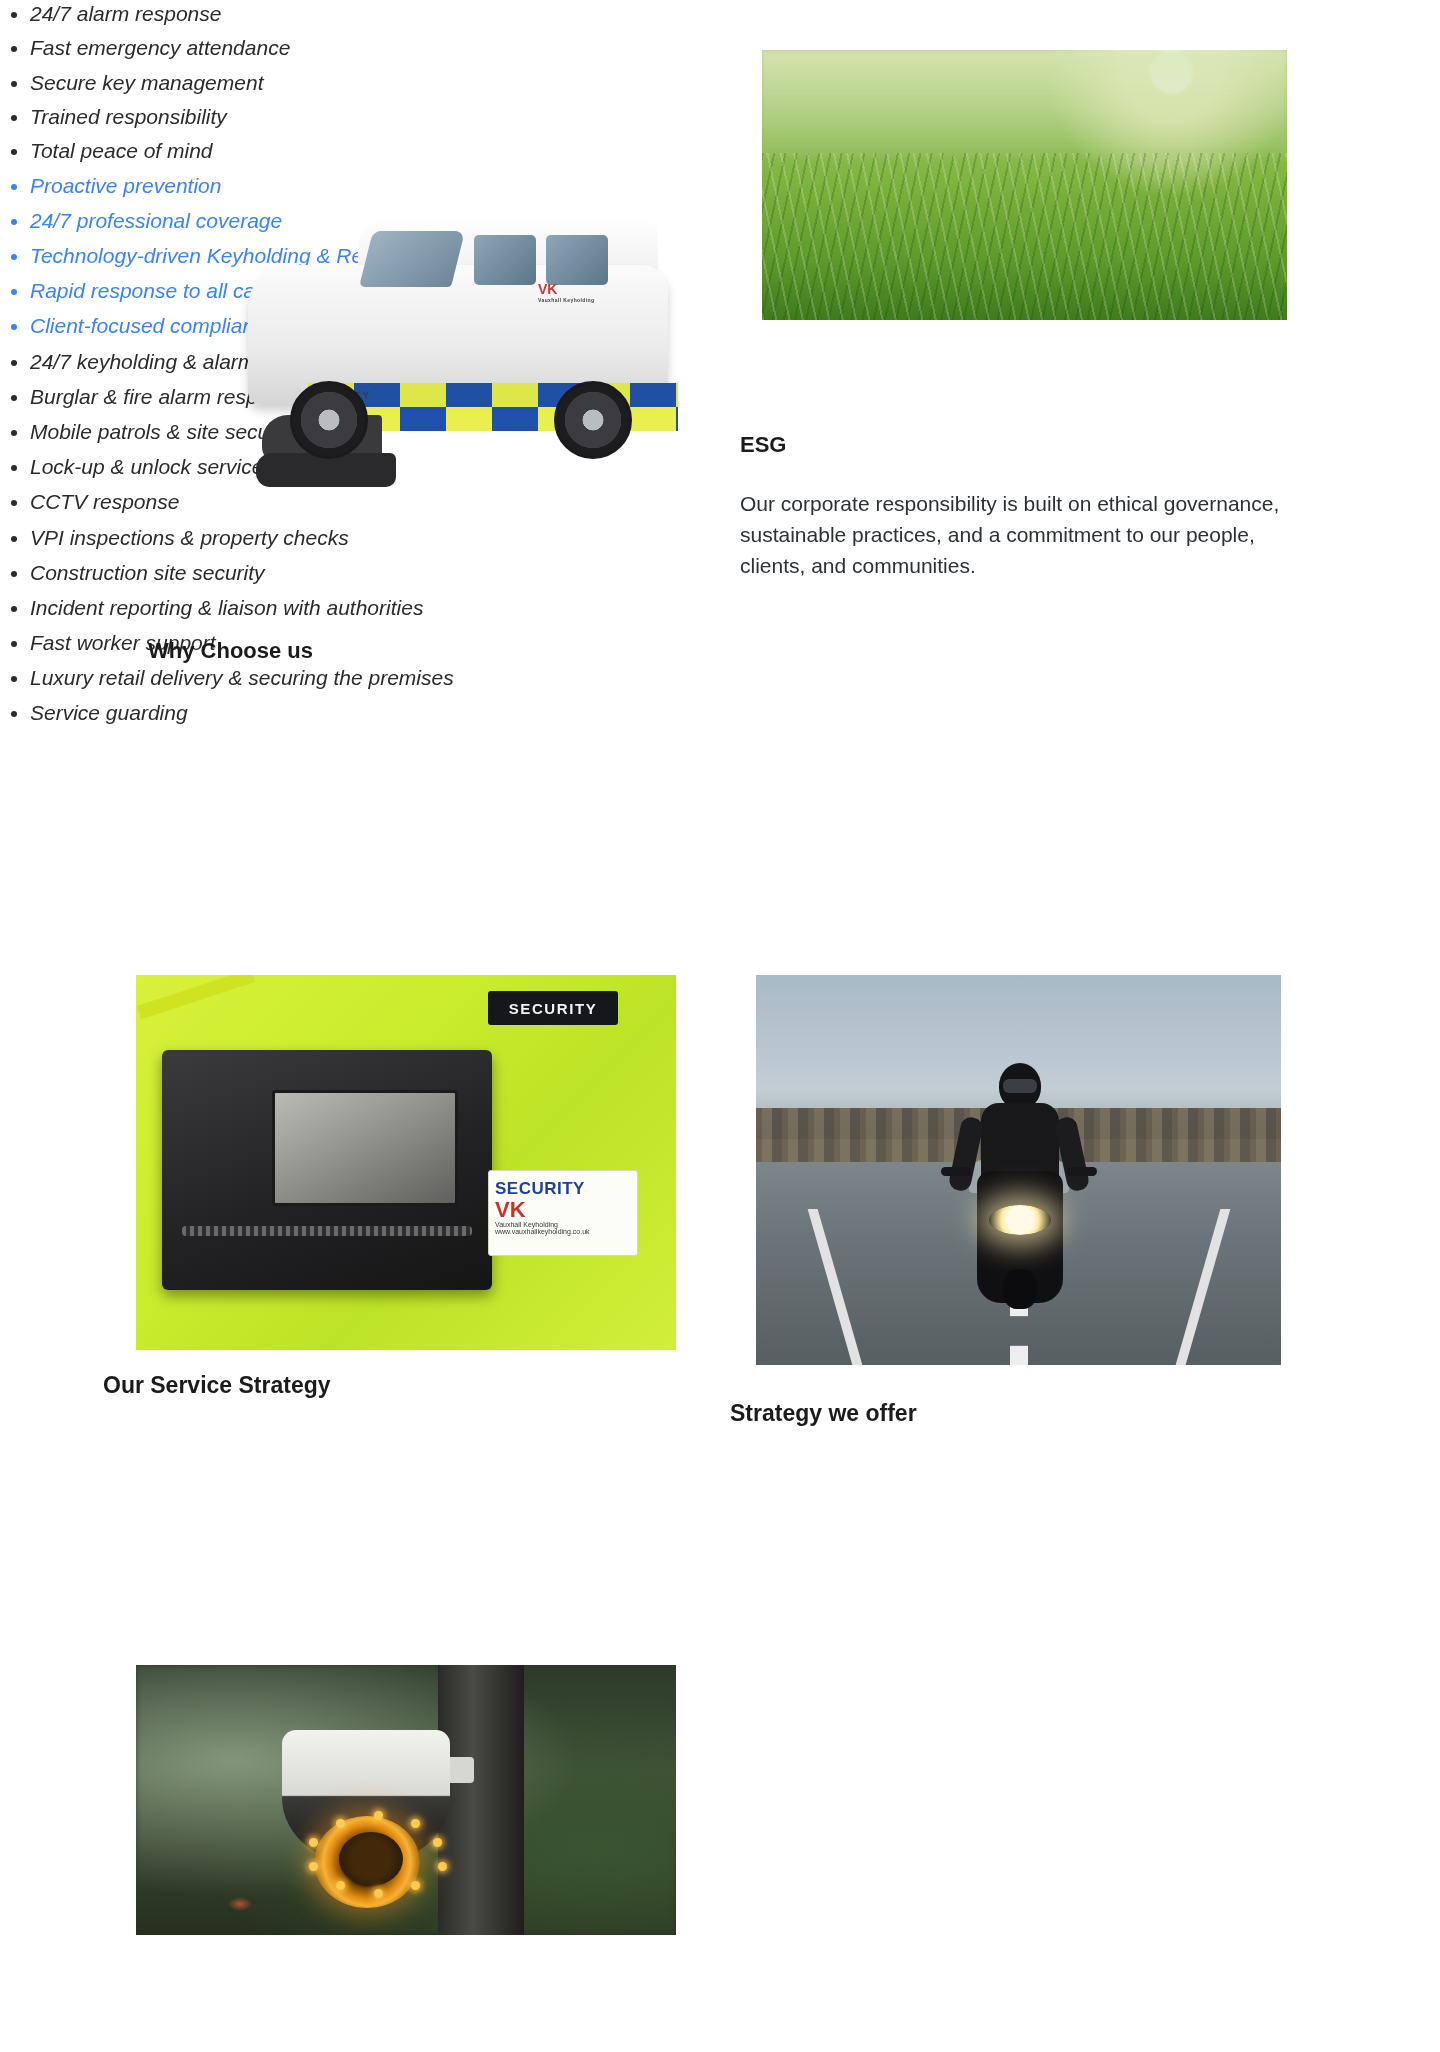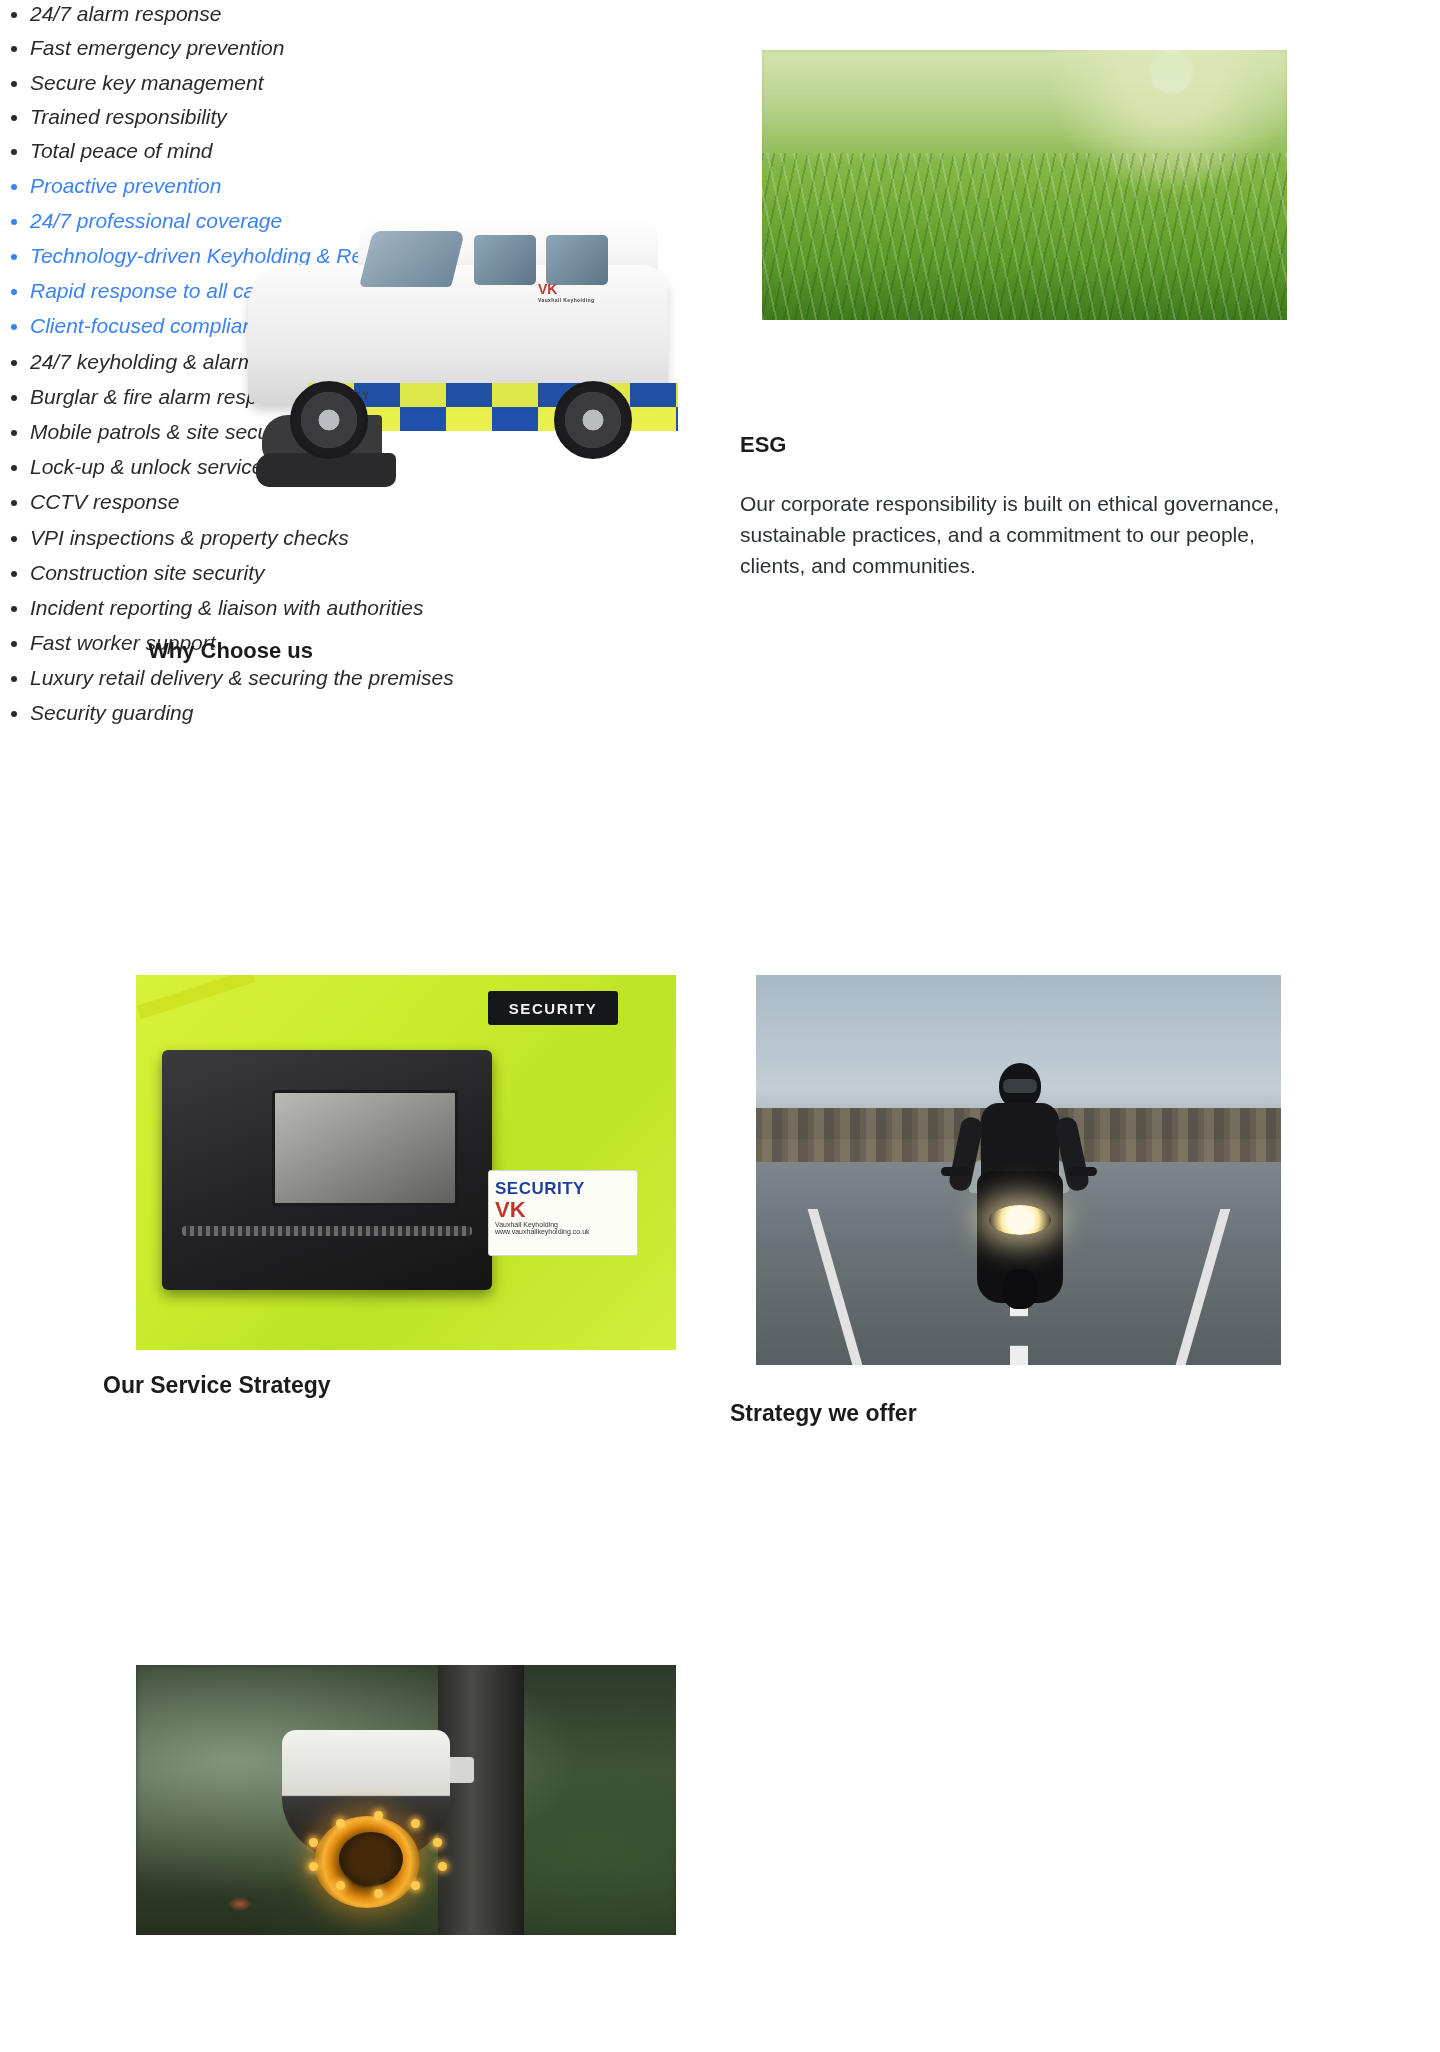--- a/index.html
+++ b/index.html
@@ -498,21 +498,21 @@
   </div>
 
   <div class="heading" id="esg-heading">ESG</div>
   <div class="body-text" id="esg-para">Our corporate responsibility is built on ethical governance, sustainable practices, and a commitment to our people, clients, and communities.</div>
 
 
   <div class="heading" id="why-heading">Why Choose us</div>
   <div id="why-list">
     <ul class="bullets">
       <li>24/7 alarm response</li>
-      <li>Fast emergency prevention</li>
+      <li>Fast emergency attendance</li>
       <li>Secure key management</li>
       <li>Trained responsibility</li>
       <li>Total peace of mind</li>
     </ul>
   </div>
 
   <div class="vest img-frame">
     <div class="vest-strap"></div>
     <div class="vest-pouch">
       <div class="vest-pouch-window"></div>
@@ -586,17 +586,17 @@
       <li>24/7 keyholding &amp; alarm response</li>
       <li>Burglar &amp; fire alarm response</li>
       <li>Mobile patrols &amp; site security</li>
       <li>Lock-up &amp; unlock services</li>
       <li>CCTV response</li>
       <li>VPI inspections &amp; property checks</li>
       <li>Construction site security</li>
       <li>Incident reporting &amp; liaison with authorities</li>
       <li>Fast worker support</li>
       <li>Luxury retail delivery &amp; securing the premises</li>
-      <li>Security guarding</li>
+      <li>Service guarding</li>
     </ul>
   </div>
 
 </div>
 
 </body></html>

